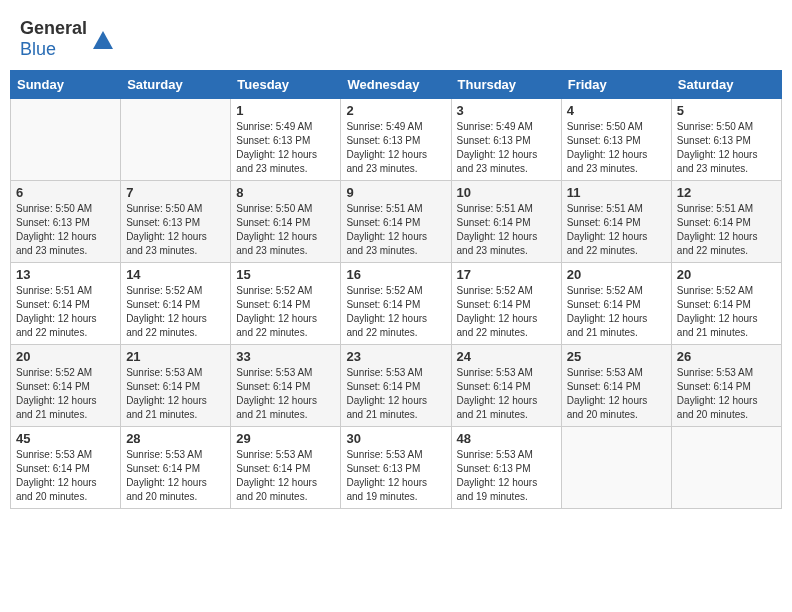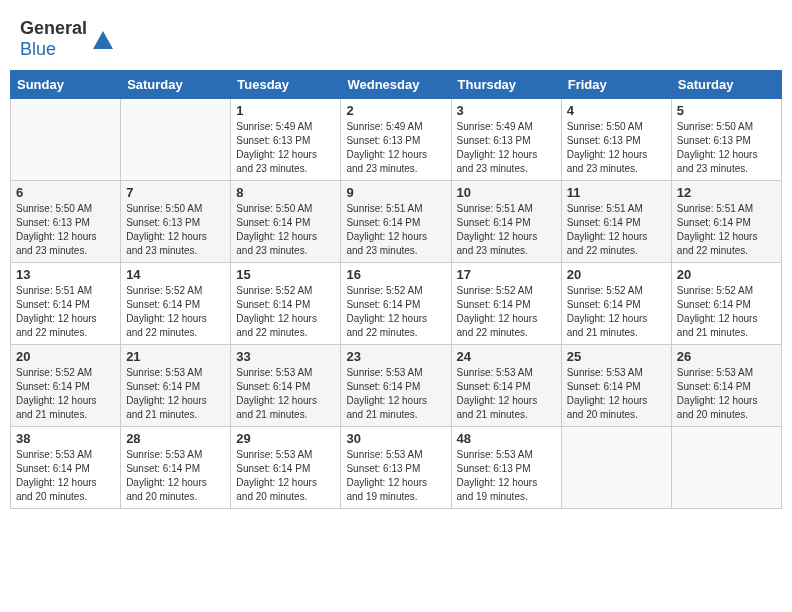--- a/index.html
+++ b/index.html
@@ -270,21 +270,21 @@
         </td>
         <td>
           <span class="day-num">26</span>
           <div class="day-info" style="white-space: pre-line;">Sunrise: 5:53 AM
 Sunset: 6:14 PM
 Daylight: 12 hours and 20 minutes.</div>
         </td>
       </tr>
       <tr>
         <td>
-          <span class="day-num">38</span>
+          <span class="day-num">45</span>
           <div class="day-info" style="white-space: pre-line;">Sunrise: 5:53 AM
 Sunset: 6:14 PM
 Daylight: 12 hours and 20 minutes.</div>
         </td>
         <td>
           <span class="day-num">28</span>
           <div class="day-info" style="white-space: pre-line;">Sunrise: 5:53 AM
 Sunset: 6:14 PM
 Daylight: 12 hours and 20 minutes.</div>
         </td>

